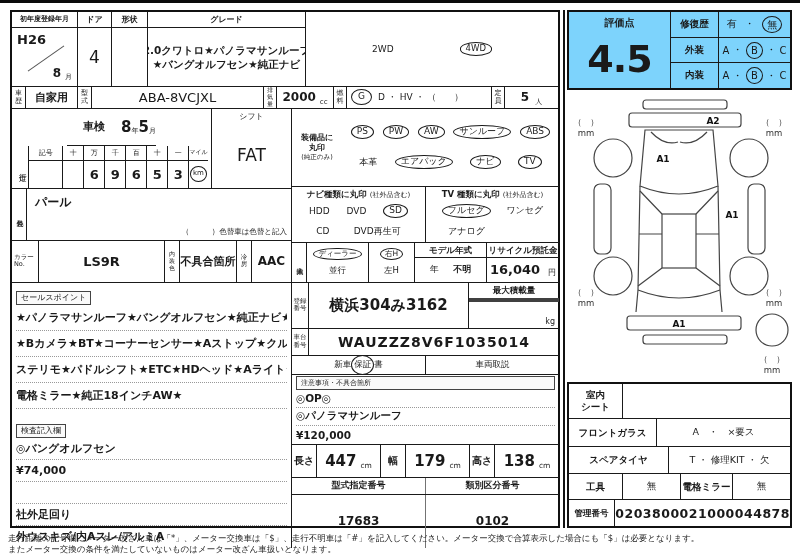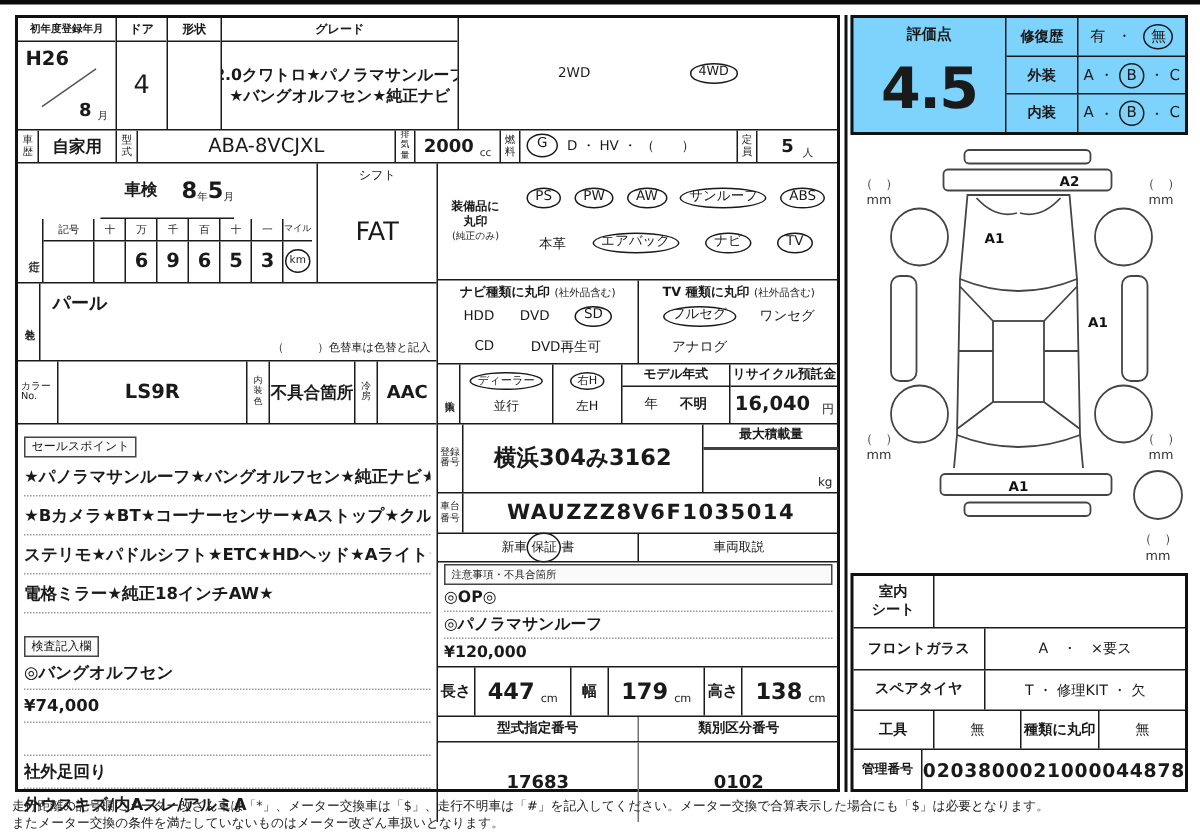--- a/index.html
+++ b/index.html
@@ -97,21 +97,21 @@
   .imp-pair { display:flex; flex-direction:column; align-items:center; justify-content:space-evenly; font-size:8.5px; border-right:1px solid #1a1a1a; }
   .my-cell { width:72px; border-right:1px solid #1a1a1a; display:flex; flex-direction:column; }
   .my-cell .h, .rec-cell .h { font-size:8.5px; font-weight:bold; text-align:center; border-bottom:1px solid #1a1a1a; line-height:14px; height:15px; }
   .my-cell .v { flex:1; display:flex; align-items:center; justify-content:space-evenly; font-size:9px; }
   .rec-cell { flex:1; display:flex; flex-direction:column; }
   .rec-cell .v { flex:1; display:flex; align-items:center; justify-content:center; font-size:13px; font-weight:bold; }
   .rec-cell .v .u { font-size:8px; font-weight:normal; margin-left:8px; margin-top:6px; }
   .R4 { height:46px; display:flex; border-bottom:1px solid #1a1a1a; }
   .reg-num { width:160px; border-right:1px solid #1a1a1a; display:flex; align-items:center; justify-content:center; font-size:15px; font-weight:bold; }
   .maxload { flex:1; display:flex; flex-direction:column; }
-  .maxload .h { font-size:8.5px; font-weight:bold; text-align:center; border-bottom:2px solid #404040; line-height:15px; }
+  .maxload .h { font-size:8.5px; font-weight:bold; text-align:center; border-bottom:4px solid #404040; line-height:15px; }
   .maxload .v { flex:1; display:flex; align-items:flex-end; justify-content:flex-end; font-size:8px; padding:0 4px 2px 0; }
   .R5 { height:27px; display:flex; border-bottom:1px solid #1a1a1a; }
   .chassis-num { flex:1; display:flex; align-items:center; justify-content:center; font-size:14px; font-weight:bold; letter-spacing:1px; }
   .R6 { height:19px; display:flex; border-bottom:1px solid #1a1a1a; font-size:8.5px; }
   .R6 > div { flex:1; display:flex; align-items:center; justify-content:center; }
   .R6 .w { border-right:1px solid #1a1a1a; }
   .circle-mark { display:inline-block; border:1.6px solid #1a1a1a; border-radius:50%; padding:3px 2px; margin:-4px 0; }
   .R7 { height:70px; border-bottom:1px solid #1a1a1a; padding:1px 4px 0 4px; display:flex; flex-direction:column; }
   .note-line { height:18px; font-size:10.5px; font-weight:bold; }
   .R8 { height:33px; display:flex; border-bottom:1px solid #1a1a1a; }
@@ -573,27 +573,27 @@
       <div class="cond-l" style="width:54px">
         <span>室内</span>
         <span>シート</span>
       </div>
     </div>
     <div class="cond-row glass-row">
       <div class="cond-l" style="width:88px">フロントガラス</div>
       <div class="cond-v">A　・　×要ス</div>
     </div>
     <div class="cond-row spare-row">
-      <div class="cond-l" style="width:88px">スペアタイヤ</div>
+      <div class="cond-l" style="width:100px">スペアタイヤ</div>
       <div class="cond-v">T ・ 修理KIT ・ 欠</div>
     </div>
     <div class="cond-row tool-row">
       <div class="cond-l" style="width:54px">工具</div>
       <div class="cond-v" style="flex:0 0 58px;border-right:1px solid #1a1a1a">無</div>
-      <div class="cond-l" style="width:52px;border-left:none">種類に丸印</div>
+      <div class="cond-l" style="width:52px;border-left:none">電格ミラー</div>
       <div class="cond-v">無</div>
     </div>
     <div class="cond-row mgmt-row">
       <div class="cond-l" style="width:54px;font-size:8.5px">管理番号</div>
       <div class="mgmt-num">0203800021000044878</div>
     </div>
   </div>
 
   <div class="footer-note">
     <div>走行距離の記号欄にメーター改ざん車は「*」、メーター交換車は「$」、走行不明車は「#」を記入してください。メーター交換で合算表示した場合にも「$」は必要となります。</div>

